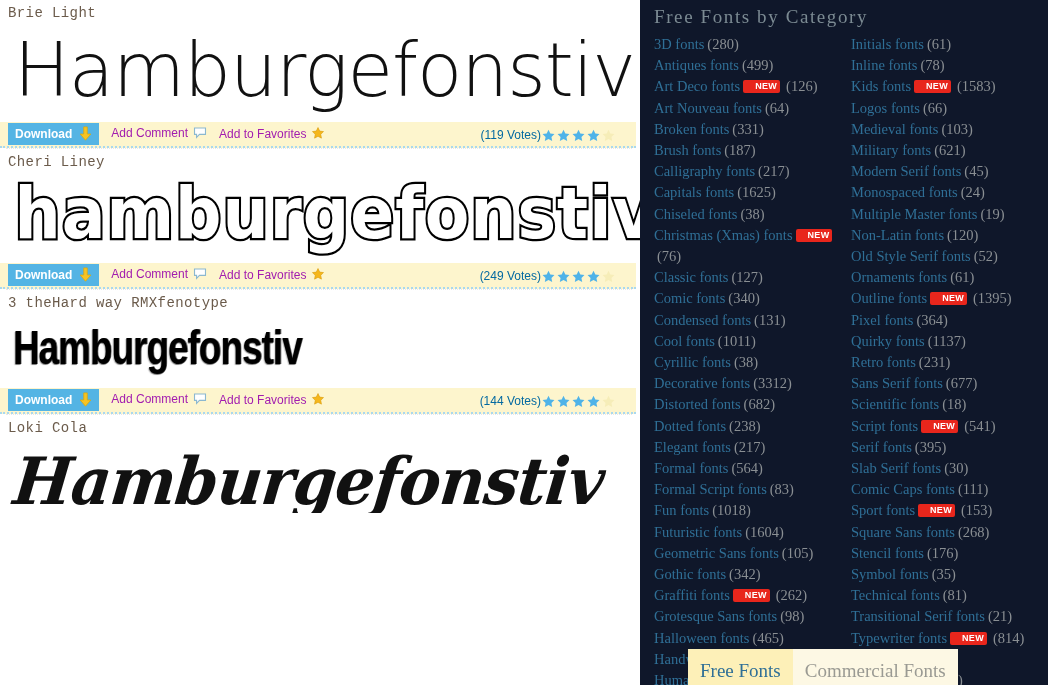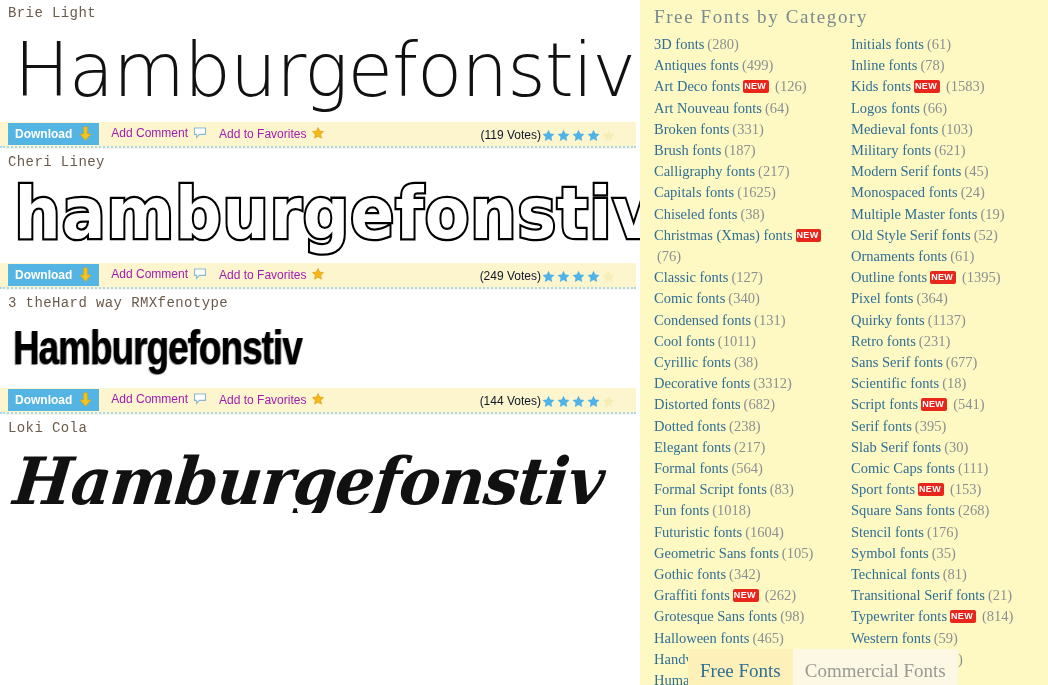--- a/index.html
+++ b/index.html
@@ -134,29 +134,29 @@
   .bar-icon { display: inline-block; vertical-align: -2px; margin-left: 5px; }
 
   .votes-wrap {
     position: absolute;
     right: 20px;
     top: 0;
     height: 26px;
     display: flex;
     align-items: center;
   }
-  .votes-text { color: #0f172a; font-size: 12px; }
+  .votes-text { color: #0369a1; font-size: 12px; }
   .stars { display: inline-flex; align-items: center; }
   .stars svg { display: block; }
 
   
   #sidebar {
     width: 408px;
     height: 685px;
-    background: #fef9c3;
+    background: #0f172a;
     position: relative;
     overflow: hidden;
     font-family: "Liberation Serif", "DejaVu Serif", serif;
   }
   #sidebar-title {
     font-size: 19px;
     color: #7b8a92;
     padding: 6px 0 6px 14px;
     letter-spacing: 1.6px;
     font-family: "Liberation Serif", serif;
@@ -176,21 +176,21 @@
   .cat-item .cat-label { color: #2f6f96; }
   .cat-item .cat-count { color: #8a8f93; margin-left: 3px; }
   .badge-new {
     display: inline-block;
     background: #e8261c;
     color: #ffffff;
     font-family: "Liberation Sans", sans-serif;
     font-size: 9px;
     font-weight: bold;
     line-height: 11px;
-    padding: 1px 3px 1px 1px;
+    padding: 1px 3px 1px 12px;
     border-radius: 2px;
     vertical-align: 2px;
     margin: 0 3px;
     letter-spacing: 0.3px;
   }
 
   
   #tabs {
     position: absolute;
     bottom: 0;
@@ -380,20 +380,21 @@
       <div class="cat-col" id="cat-col-right">
           <div class="cat-item"><span class="cat-label">Initials fonts</span><span class="cat-count">(61)</span></div>
           <div class="cat-item"><span class="cat-label">Inline fonts</span><span class="cat-count">(78)</span></div>
           <div class="cat-item"><span class="cat-label">Kids fonts</span><span class="badge-new">NEW</span><span class="cat-count">(1583)</span></div>
           <div class="cat-item"><span class="cat-label">Logos fonts</span><span class="cat-count">(66)</span></div>
           <div class="cat-item"><span class="cat-label">Medieval fonts</span><span class="cat-count">(103)</span></div>
           <div class="cat-item"><span class="cat-label">Military fonts</span><span class="cat-count">(621)</span></div>
           <div class="cat-item"><span class="cat-label">Modern Serif fonts</span><span class="cat-count">(45)</span></div>
           <div class="cat-item"><span class="cat-label">Monospaced fonts</span><span class="cat-count">(24)</span></div>
           <div class="cat-item"><span class="cat-label">Multiple Master fonts</span><span class="cat-count">(19)</span></div>
+          <div class="cat-item"><span class="cat-label">Non-Latin fonts</span><span class="cat-count">(120)</span></div>
           <div class="cat-item"><span class="cat-label">Old Style Serif fonts</span><span class="cat-count">(52)</span></div>
           <div class="cat-item"><span class="cat-label">Ornaments fonts</span><span class="cat-count">(61)</span></div>
           <div class="cat-item"><span class="cat-label">Outline fonts</span><span class="badge-new">NEW</span><span class="cat-count">(1395)</span></div>
           <div class="cat-item"><span class="cat-label">Pixel fonts</span><span class="cat-count">(364)</span></div>
           <div class="cat-item"><span class="cat-label">Quirky fonts</span><span class="cat-count">(1137)</span></div>
           <div class="cat-item"><span class="cat-label">Retro fonts</span><span class="cat-count">(231)</span></div>
           <div class="cat-item"><span class="cat-label">Sans Serif fonts</span><span class="cat-count">(677)</span></div>
           <div class="cat-item"><span class="cat-label">Scientific fonts</span><span class="cat-count">(18)</span></div>
           <div class="cat-item"><span class="cat-label">Script fonts</span><span class="badge-new">NEW</span><span class="cat-count">(541)</span></div>
           <div class="cat-item"><span class="cat-label">Serif fonts</span><span class="cat-count">(395)</span></div>

